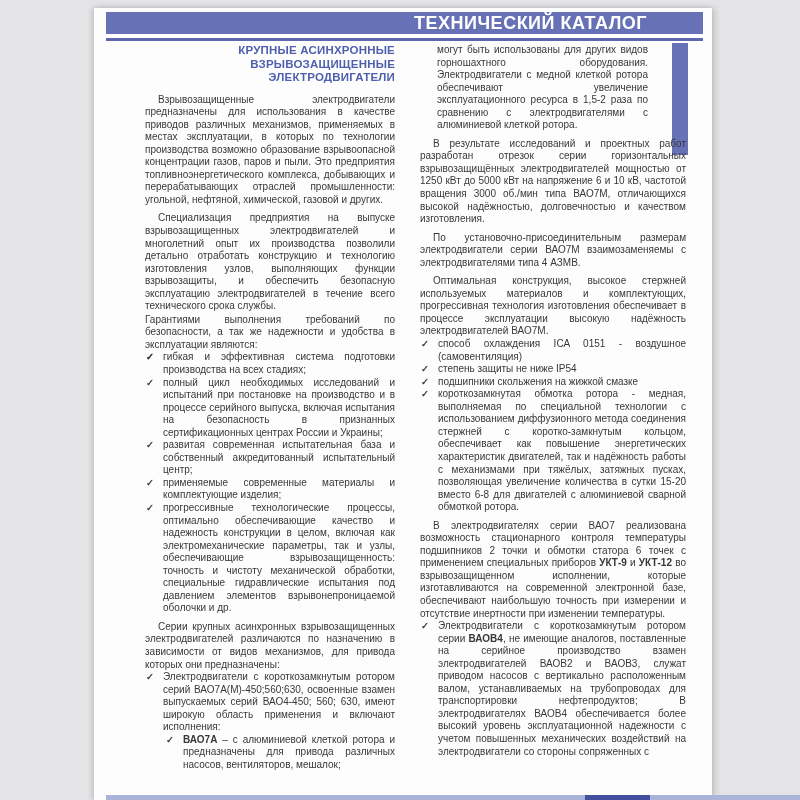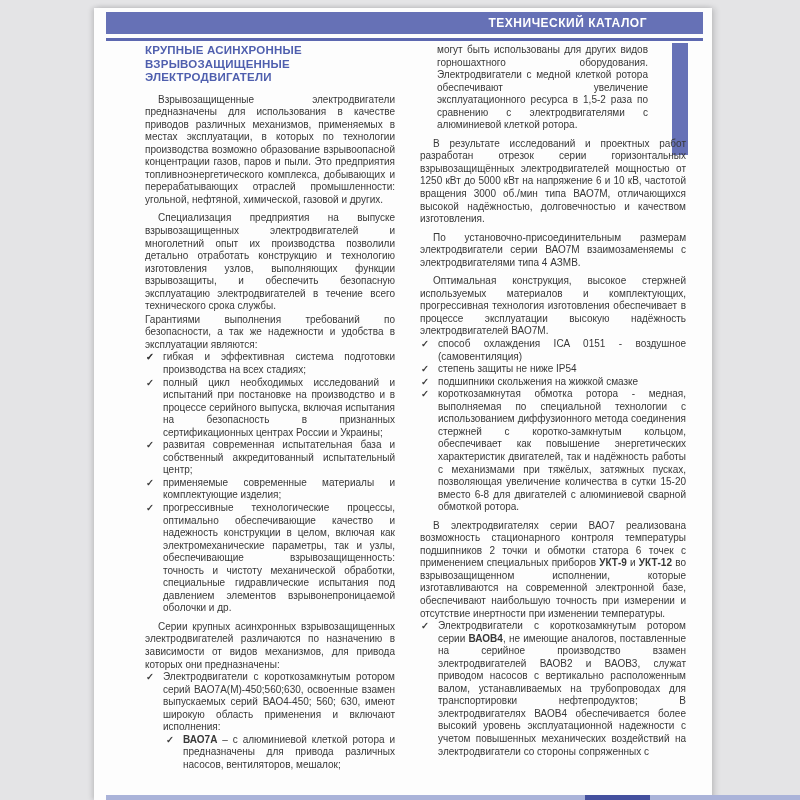--- a/index.html
+++ b/index.html
@@ -9,42 +9,42 @@
     font-family:"Liberation Sans", sans-serif;
   }
   .page{
     position:absolute;left:94px;top:8px;width:618px;height:792px;
     background:#fdfdfd;overflow:hidden;
     box-shadow:-2px 0 5px rgba(0,0,0,.14), 3px 0 6px rgba(0,0,0,.14);
   }
   .header-band{
     position:absolute;left:12px;top:4px;width:597px;height:22px;
     background:var(--accent-blue,#6671b6);
-    color:#ffffff;font-weight:bold;font-size:12px;line-height:22px;
+    color:#ffffff;font-weight:bold;font-size:18px;line-height:22px;
     text-align:right;padding-right:56px;box-sizing:border-box;
     letter-spacing:.5px;
   }
   .header-stripe{
     position:absolute;left:12px;top:30px;width:597px;height:3px;
     background:var(--accent-dark,#5d68b0);
   }
   .vbar{
     position:absolute;left:578px;top:35px;width:16px;height:112px;
     background:var(--accent-blue,#6671b6);
   }
   .col{
     position:absolute;top:36px;
     font-size:10px;line-height:12.55px;color:#383838;
   }
   .col-left{left:51px;width:250px;}
   .col-right{left:326px;width:266px;}
   .article-title{
     color:var(--heading-blue,#4f5fae);font-weight:bold;
     font-size:11.5px;line-height:13.5px;margin-bottom:9px;
-    text-align:left;letter-spacing:.2px;
+    text-align:right;letter-spacing:.2px;
   }
   .article-title span{display:block;}
   .blk{text-align:justify;}
   .p{margin-top:6px;}
   .fi{text-indent:13px;}
   .flush{margin-top:1px;}
   .bullet{position:relative;padding-left:18px;margin-top:0;}
   .bullet .check{
     position:absolute;left:1px;top:0;
     font-weight:bold;font-size:9.5px;text-indent:0;

